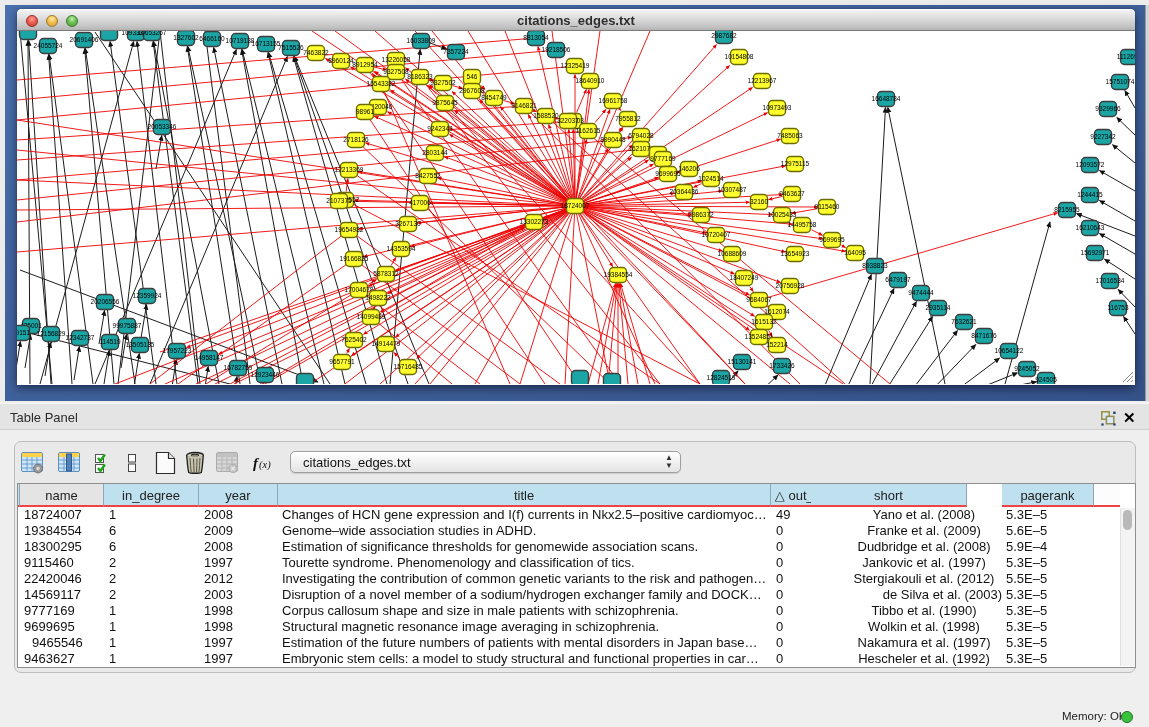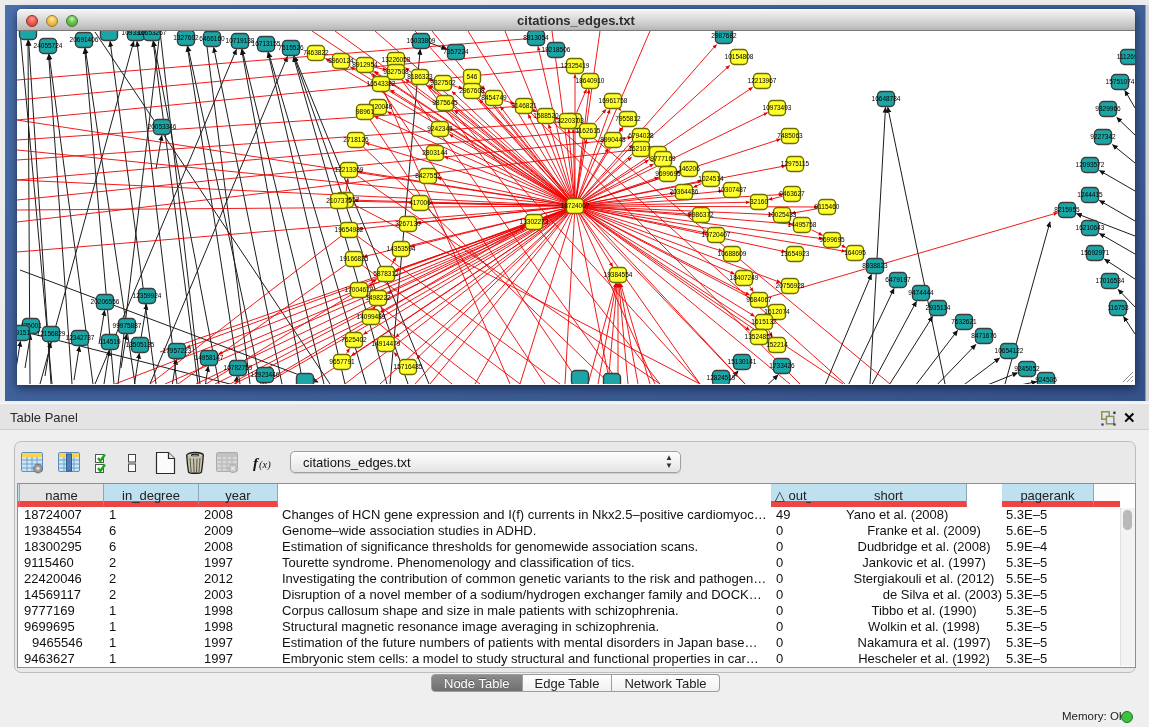--- a/index.html
+++ b/index.html
@@ -28,21 +28,21 @@
 .tbox{position:absolute;left:14px;top:40px;width:1122px;height:232px;background:#e9e9e9;
  border:1px solid #bdbdbd;border-radius:7px}
 .ticons{position:absolute;left:6px;top:9px;height:24px}
 .combo{position:absolute;left:275px;top:9px;width:391px;height:22px;border:1px solid #9f9f9f;border-radius:5px;
  background:linear-gradient(#ffffff,#f1f1f1 50%,#e4e4e4);box-shadow:0 1px 1px rgba(0,0,0,.12);font-size:13px;color:#111}
 .combo span{position:absolute;left:12px;top:3px}
 .combo .arr{position:absolute;right:7px;top:2px;font-size:8px;color:#333;line-height:8px;text-align:center}
 .table{position:absolute;left:2px;top:41px;width:1119px;height:185px;background:#fff;border:1px solid #8f8f8f}
 .thead{position:absolute;left:0;top:0;height:23px;width:1117px;font-size:13px;color:#222}
 .thead .hc{position:absolute;top:0;height:23px;background:#bfe0ee;border-right:1px solid #8aa8b8;
- text-align:center;line-height:23px;border-bottom:6px solid #ef4444}
+ text-align:center;line-height:23px;border-bottom:2px solid #ef4444}
 .trows{position:absolute;left:0;top:23px;width:1117px;font-size:13px;color:#111}
 .tr{position:absolute;left:0;height:16px;width:1117px;line-height:16px;white-space:nowrap}
 .tc{position:absolute;top:0;height:16px;overflow:hidden}
 .sb{position:absolute;left:1102px;top:24px;width:15px;height:158px;background:#f3f3f3;border-left:1px solid #e0e0e0}
 .sb .th{position:absolute;left:2px;top:2px;width:9px;height:20px;border-radius:5px;background:#b9b9b9}
 .tabs{position:absolute;left:431px;top:273px;height:18px;font-size:13px}
 .tab{float:left;height:18px;line-height:17px;padding:0 12px;background:linear-gradient(#ffffff,#f0f0f0);
  border:1px solid #9d9d9d;border-left:none;color:#222}
 .tab.first{border-left:1px solid #9d9d9d;border-radius:4px 0 0 4px}
 .tab.last{border-radius:0 4px 4px 0}
@@ -688,33 +688,34 @@
     <div class="combo">
         <span>citations_edges.txt</span>
         <div class="arr">▲<br>▼</div>
       </div>
     <div class="table">
       <div class="thead">
           <div class="hc" style="left:0px;width:2px"></div>
           <div class="hc" style="left:2px;width:84px;background:#e4e4e4">name</div>
           <div class="hc" style="left:86px;width:95px">in_degree</div>
           <div class="hc" style="left:181px;width:79px">year</div>
+          <div class="hc" style="left:260px;width:493px">title</div>
           <div class="hc" style="left:753px;width:75px">△ out_de…</div>
           <div class="hc" style="left:793px;width:156px">short</div>
           <div class="hc" style="left:984px;width:92px">pagerank</div>
           <div class="hc" style="left:1076px;width:26px;background:#fcfcfc;border-right:none"></div>
         </div>
       <div class="trows">
           <div class="tr" style="top:0px">
             <div class="tc" style="left:6px;width:78px">18724007</div>
             <div class="tc" style="left:91px;width:88px">1</div>
             <div class="tc" style="left:186px;width:72px">2008</div>
             <div class="tc" style="left:264px;width:487px">Changes of HCN gene expression and I(f) currents in Nkx2.5–positive cardiomyoc…</div>
             <div class="tc" style="left:758px;width:68px">49</div>
-            <div class="tc" style="left:828px;width:156px;text-align:left">Yano et al. (2008)</div>
+            <div class="tc" style="left:828px;width:156px;text-align:center">Yano et al. (2008)</div>
             <div class="tc" style="left:988px;width:88px">5.3E–5</div>
           </div>
           <div class="tr" style="top:16px">
             <div class="tc" style="left:6px;width:78px">19384554</div>
             <div class="tc" style="left:91px;width:88px">6</div>
             <div class="tc" style="left:186px;width:72px">2009</div>
             <div class="tc" style="left:264px;width:487px">Genome–wide association studies in ADHD.</div>
             <div class="tc" style="left:758px;width:68px">0</div>
             <div class="tc" style="left:828px;width:156px;text-align:center">Franke et al. (2009)</div>
             <div class="tc" style="left:988px;width:88px">5.6E–5</div>
@@ -790,20 +791,15 @@
             <div class="tc" style="left:758px;width:68px">0</div>
             <div class="tc" style="left:828px;width:156px;text-align:center">Hescheler et al. (1992)</div>
             <div class="tc" style="left:988px;width:88px">5.3E–5</div>
           </div>
         </div>
       <div class="sb">
           <div class="th"></div>
         </div>
     </div>
   </div>
-  <div class="tabs">
-    <div class="tab first sel">Node Table</div>
-      <div class="tab">Edge Table</div>
-      <div class="tab last">Network Table</div>
-  </div>
   <div class="mem">Memory: OK</div>
   <div class="memdot"></div>
 </div>
 
 </body></html>

